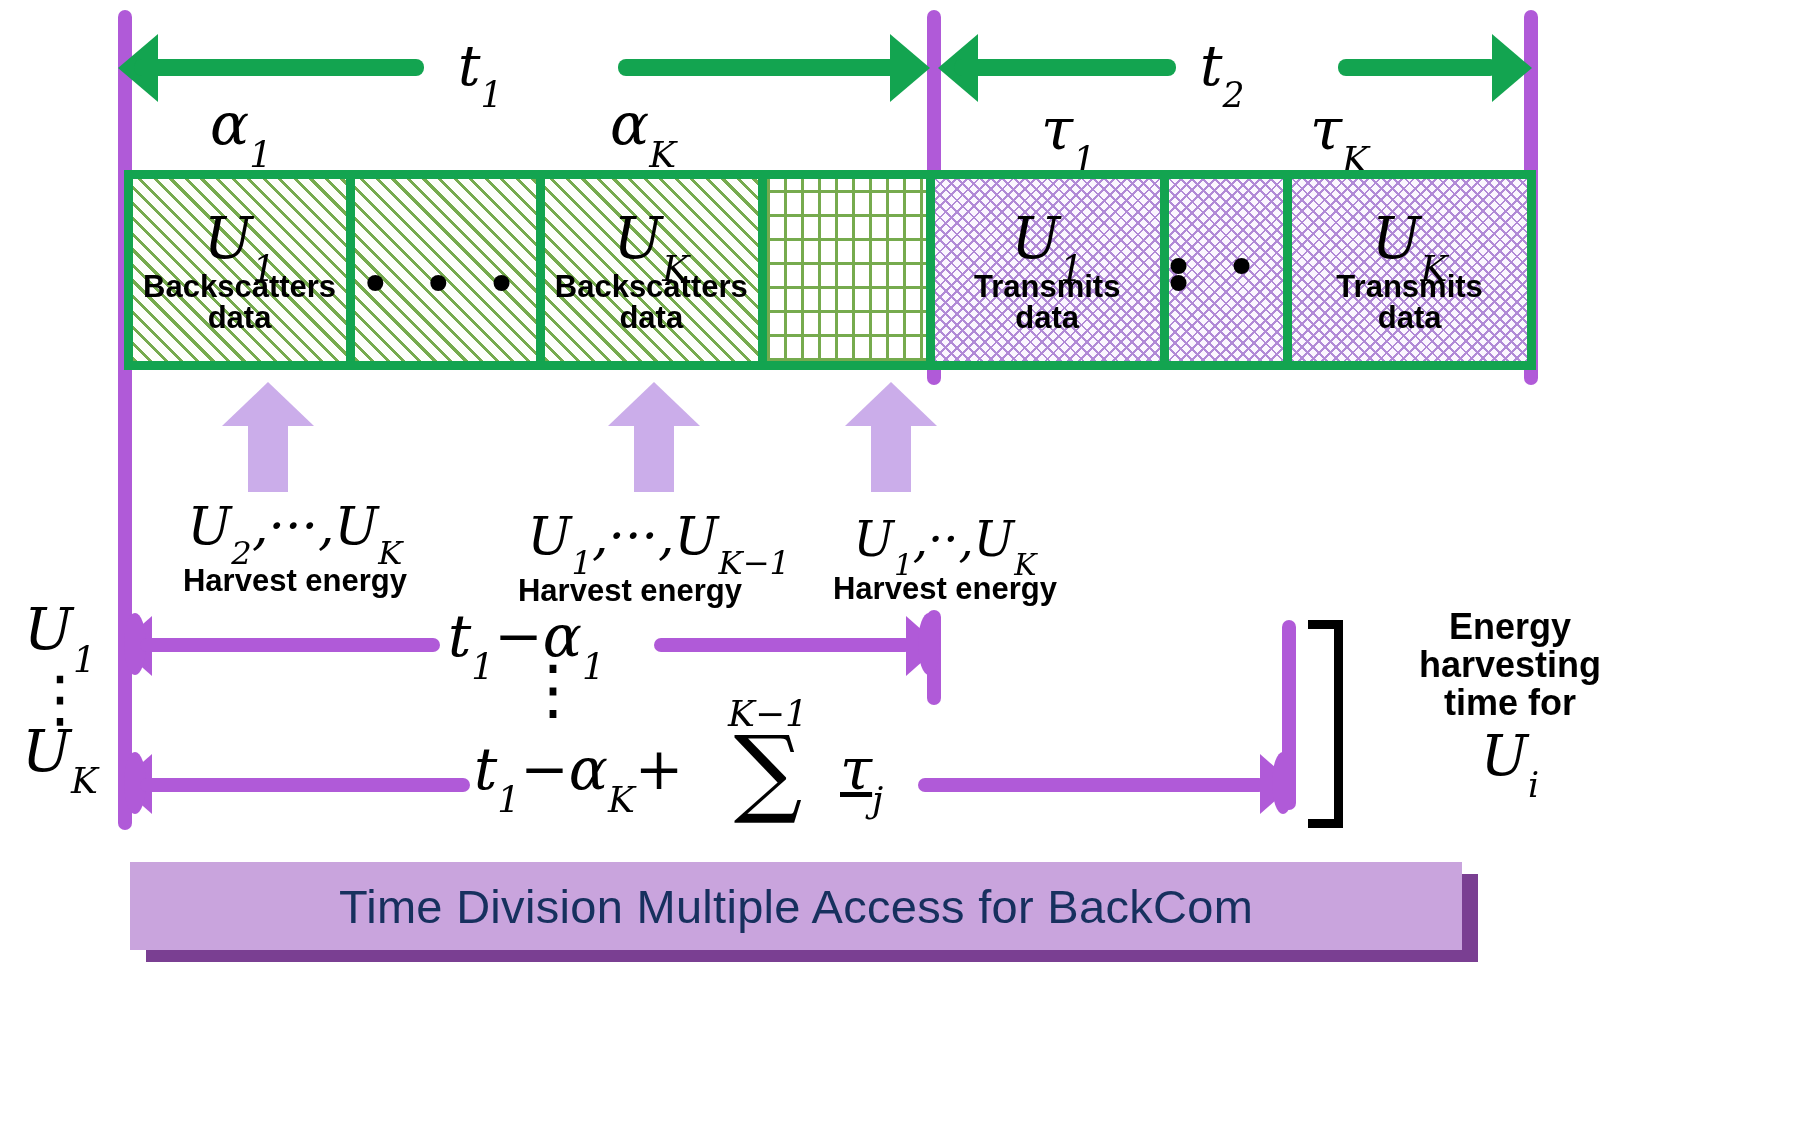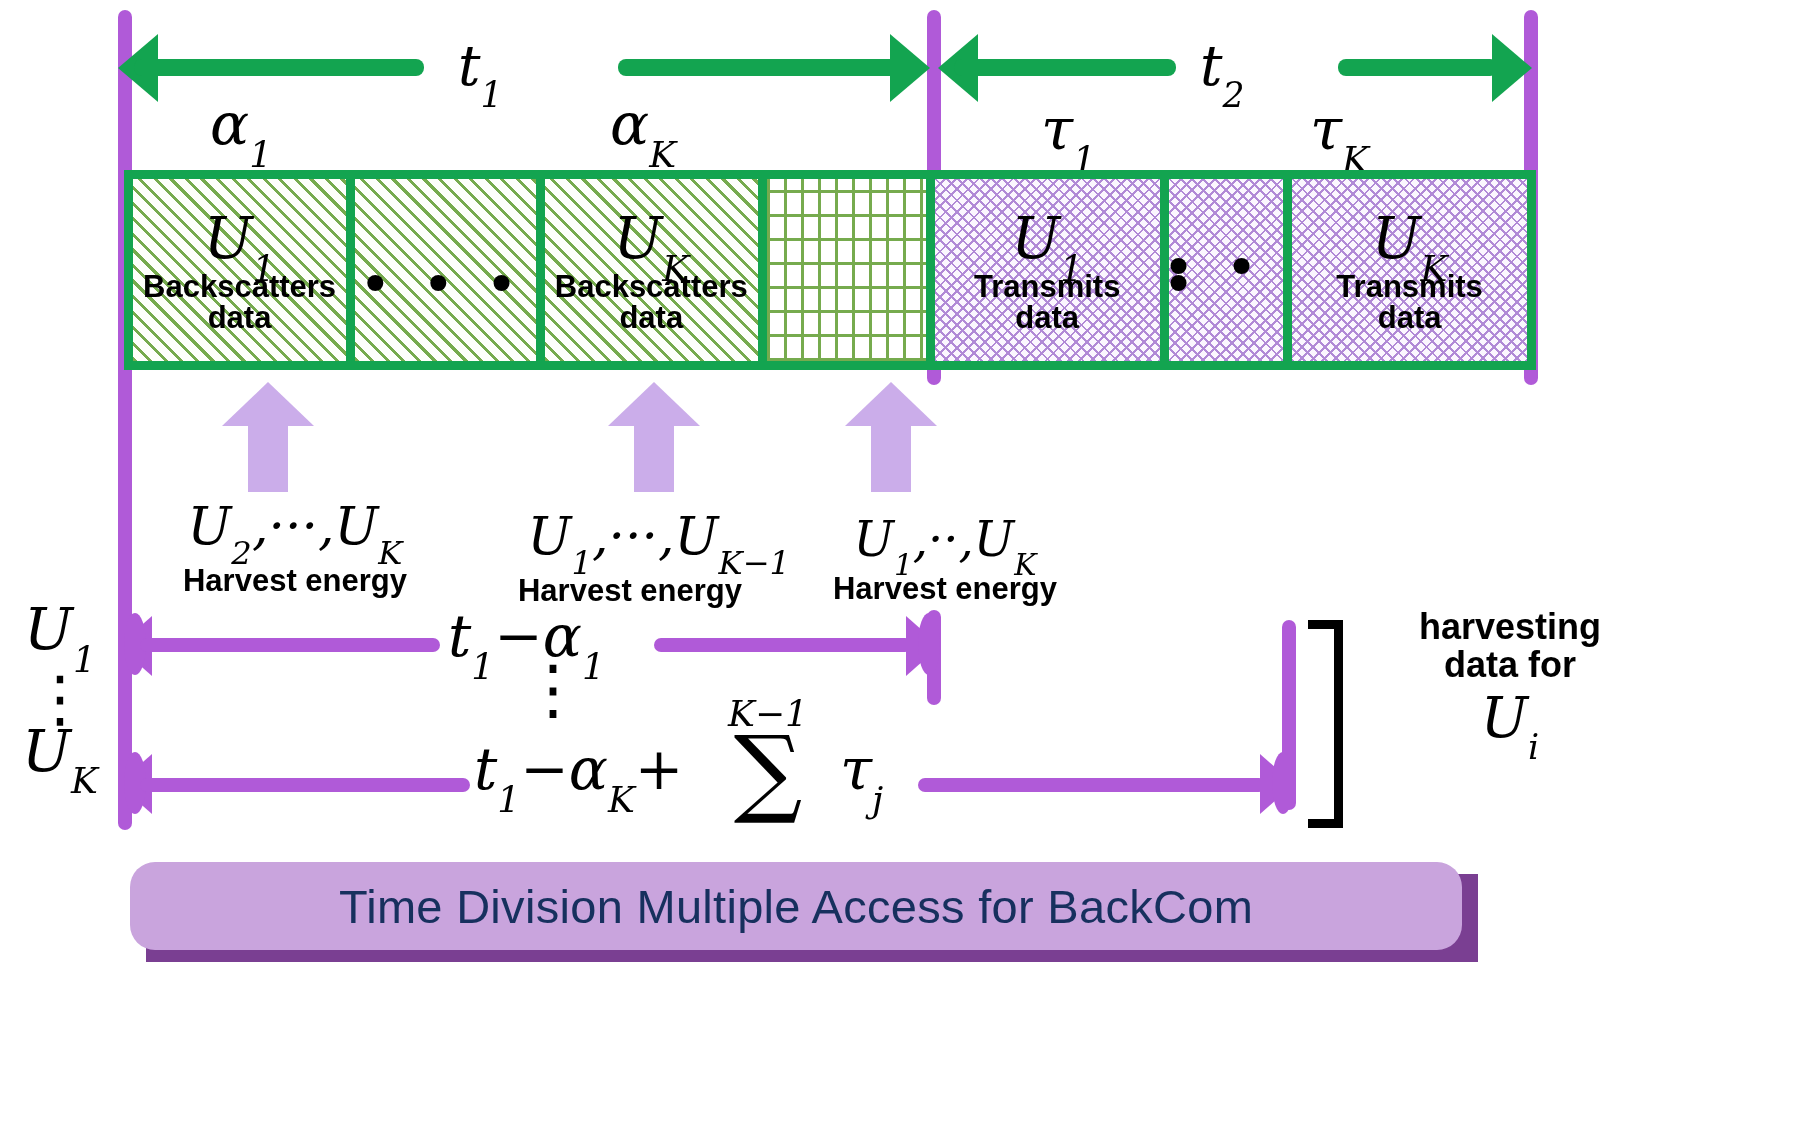--- a/index.html
+++ b/index.html
@@ -202,21 +202,20 @@
   #banner {
     position: absolute;
     left: 130px;
     top: 862px;
     width: 1332px;
     height: 88px;
     background: #c9a4dd;
     display: flex;
     align-items: center;
     justify-content: center;
-    border-radius: 25px;
   }
   #banner-text {
     font-family: "Liberation Sans", sans-serif;
     font-size: 47px;
     color: #17305e;
     letter-spacing: 0.3px;
     white-space: nowrap;
   }
 
   .vdots {
@@ -352,33 +351,34 @@
     <div class="abs pbar" style="left:22px; top:30px; width:330px;"></div>
 
     <div class="abs math" style="left:356px; top:-8px; font-size:58px;">
       <span>t</span><span class="sub">1</span><span class="upr">−</span><span>α</span><span class="sub">K</span><span class="upr">+</span>
     </div>
 
     <div class="abs" style="left:610px; top:-52px; text-align:center;">
       <div class="math upr" style="font-size:36px; font-style:italic;">K−1</div>
       <div class="math upr" style="font-size:96px; line-height:0.82; font-style:normal;">∑</div>
     </div>
-    <div class="abs math" style="left:722px; top:-8px; font-size:58px;">
+    <div class="abs math" style="left:722px; top:-8px; font-size:58px;text-decoration:underline;">
       <span>τ</span><span class="sub">j</span>
     </div>
 
     <div class="abs pbar" style="left:800px; top:30px; width:348px;"></div>
     <div class="abs ptri-r" style="left:1142px; top:6px;"></div>
     <div class="abs pcap" style="left:1154px; top:4px;"></div>
   </div>
 
   <div class="abs bracket" style="left:1308px; top:620px; height:190px;"></div>
   <div class="abs" style="left:1360px; top:608px; width:300px; text-align:center;">
+    <div class="cap" style="font-size:36px;">Energy</div>
     <div class="cap" style="font-size:36px;">harvesting</div>
-    <div class="cap" style="font-size:36px;">data for</div>
+    <div class="cap" style="font-size:36px;">time for</div>
     <div class="math" style="font-size:56px; margin-top:6px;">
       <span>U</span><span class="sub">i</span>
     </div>
   </div>
 
   <div id="banner-shadow"></div>
   <div id="banner">
     <span id="banner-text">Time Division Multiple Access for BackCom</span>
   </div>
 

